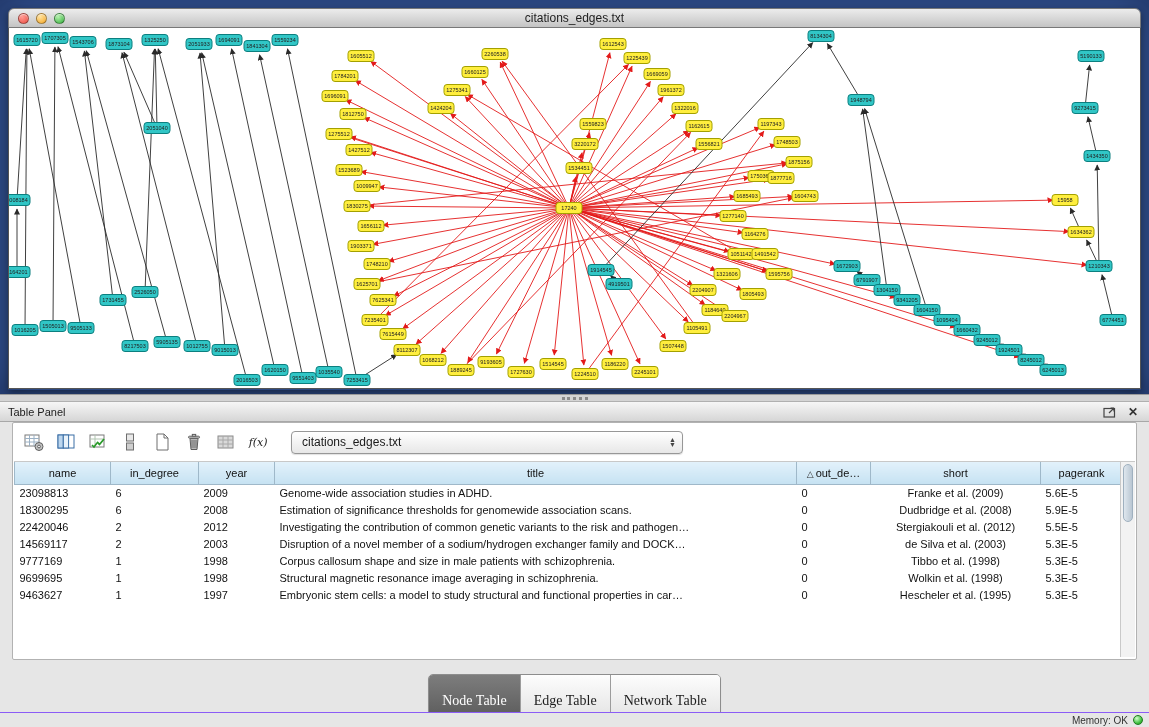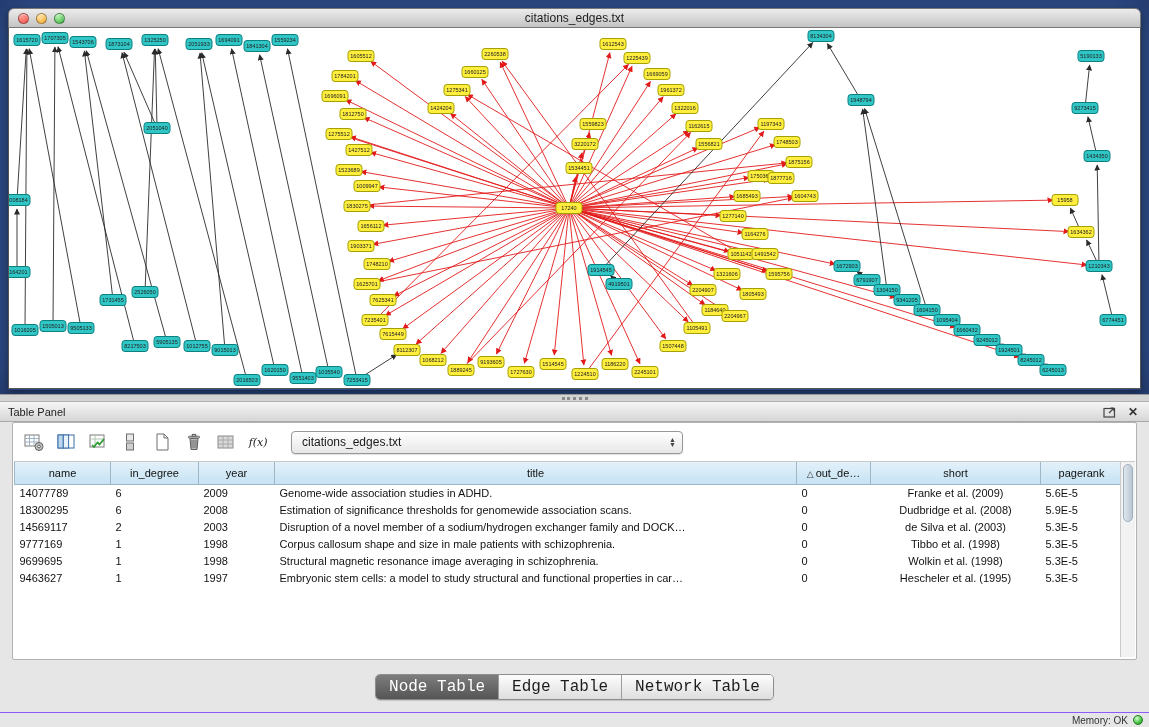--- a/index.html
+++ b/index.html
@@ -65,21 +65,21 @@
              text-overflow:clip; background:#fff; }
   tbody td.c-short { text-align:center; }
   .vscroll { position:absolute; right:0; top:0; width:15px; height:196px; background:#f2f2f2;
              border-left:1px solid #c9c9c9; }
   .vthumb { position:absolute; left:2px; top:2px; width:10px; height:58px; border-radius:5px;
             background:linear-gradient(90deg,#dfe7ee,#b9c6d2); border:1px solid #9fb0bf; }
 
   .tabs { position:absolute; left:0; top:272px; width:1149px; display:flex; justify-content:center; }
   .seg { display:inline-flex; border:1px solid #8d8d8d; border-radius:5px; overflow:hidden;
          box-shadow:0 1px 1px rgba(0,0,0,.15); }
-  .seg button { font-family:Liberation Mono, monospace; font-size:16px; padding:3px 13px;
+  .seg button { font-family:Liberation Serif, serif; font-size:14px; padding:18px 13px;
                 border:none; border-left:1px solid #9c9c9c; background:linear-gradient(#fdfdfd,#dedede);
                 color:#1c1c1c; cursor:default; }
   .seg button:first-child { border-left:none; }
   .seg button.active { background:linear-gradient(#7d7d7d,#555555); color:#fff; }
 
   
   .statusbar { position:absolute; left:0; top:712px; width:1149px; height:15px;
                background:#e6e6e6; border-top:1px solid #8b5cf6; display:flex;
                align-items:center; justify-content:flex-end; padding:0 6px; gap:5px; }
   .statusbar .mem-label { font-size:10px; color:#333; }
@@ -759,36 +759,45 @@
               <th>in_degree</th>
               <th>year</th>
               <th>title</th>
               <th><span class="sort">△</span>out_de…</th>
               <th>short</th>
               <th>pagerank</th>
             </tr>
           </thead>
         <tbody id="tbody">
             <tr>
-              <td class="c-name">14077789</td>
+              <td class="c-name">23098813</td>
               <td class="c-in_degree">6</td>
               <td class="c-year">2009</td>
               <td class="c-title">Genome-wide association studies in ADHD.</td>
               <td class="c-out_degree">0</td>
               <td class="c-short">Franke et al. (2009)</td>
               <td class="c-pagerank">5.6E-5</td>
             </tr>
             <tr>
               <td class="c-name">18300295</td>
               <td class="c-in_degree">6</td>
               <td class="c-year">2008</td>
               <td class="c-title">Estimation of significance thresholds for genomewide association scans.</td>
               <td class="c-out_degree">0</td>
               <td class="c-short">Dudbridge et al. (2008)</td>
               <td class="c-pagerank">5.9E-5</td>
+            </tr>
+            <tr>
+              <td class="c-name">22420046</td>
+              <td class="c-in_degree">2</td>
+              <td class="c-year">2012</td>
+              <td class="c-title">Investigating the contribution of common genetic variants to the risk and pathogen…</td>
+              <td class="c-out_degree">0</td>
+              <td class="c-short">Stergiakouli et al. (2012)</td>
+              <td class="c-pagerank">5.5E-5</td>
             </tr>
             <tr>
               <td class="c-name">14569117</td>
               <td class="c-in_degree">2</td>
               <td class="c-year">2003</td>
               <td class="c-title">Disruption of a novel member of a sodium/hydrogen exchanger family and DOCK…</td>
               <td class="c-out_degree">0</td>
               <td class="c-short">de Silva et al. (2003)</td>
               <td class="c-pagerank">5.3E-5</td>
             </tr>

